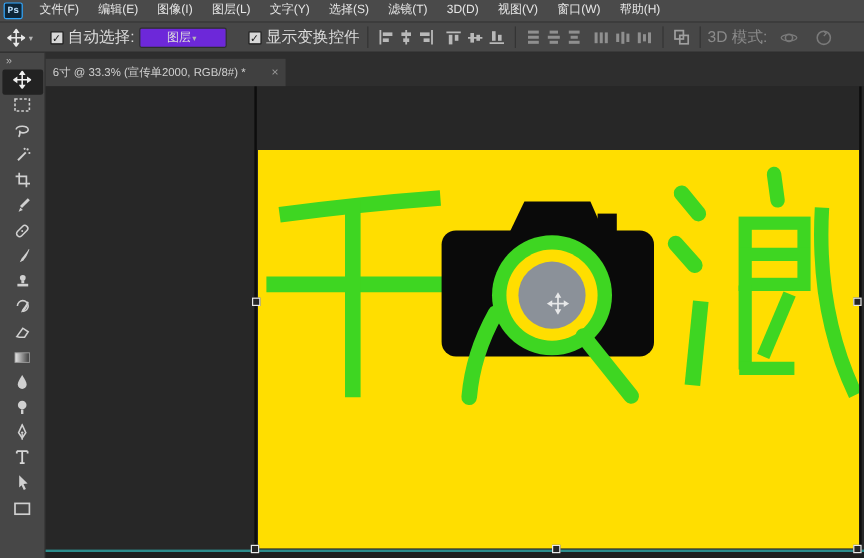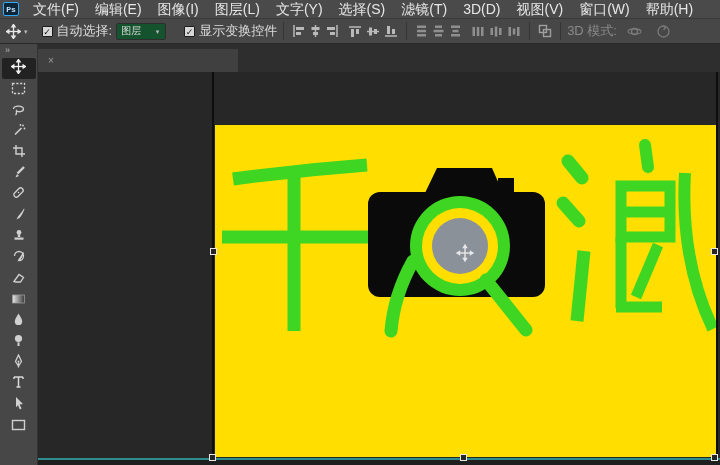--- a/index.html
+++ b/index.html
@@ -7,38 +7,38 @@
               font-family:"Liberation Sans","DejaVu Sans",sans-serif; }
   .app { position:relative; width:720px; height:465px; }
 
   
   .menubar { position:absolute; left:0; top:0; width:720px; height:18px;
              background:#4a4a4a; display:flex; align-items:center; }
   .ps-logo { width:16px; height:14px; margin:0 6px 0 3px; background:#0d2638;
              border:1px solid #31a8ff; border-radius:2px; color:#bfe3ff;
              font-size:8px; font-weight:bold; display:flex; align-items:center;
              justify-content:center;font-family:Liberation Mono, monospace; }
-  .menu-item { color:#e6e6e6; font-size:14px; padding:0 8px; line-height:18px;
+  .menu-item { color:#e6e6e6; font-size:10px; padding:0 8px; line-height:18px;
                white-space:nowrap; }
 
   
   .optionsbar { position:absolute; left:0; top:18px; width:720px; height:26px;
                 background:#474747; border-top:1px solid #3a3a3a;
                 border-bottom:1px solid #2a2a2a; display:flex; align-items:center;
                 overflow:hidden; }
   .opt-caret { color:#b5b5b5; font-size:7px; margin:2px 2px 0 1px; }
   .opt-sep { width:1px; height:18px; background:#343434; margin:0 6px; }
   .checkbox { width:11px; height:11px; background:#d8d8d8; border:1px solid #1d1d1d;
               border-radius:1px; color:#161616; font-size:9px; line-height:10px;
               text-align:center; margin:0 4px; }
   .opt-label { color:#dcdcdc; font-size:13px; white-space:nowrap; }
   .opt-label.dim { color:#8a8a8a; }
-  .dropdown { height:17px; min-width:50px; background:#14532d; border:1px solid #2e2e2e;
+  .dropdown { height:17px; min-width:50px; background:#6d28d9; border:1px solid #2e2e2e;
               border-radius:2px; margin:0 6px 0 4px; display:flex; align-items:center;
-              padding:0 4px; }
+              padding:0 22px; }
   .dropdown .dd-value { color:#dedede; font-size:10px; flex:1; }
   .icon-btn { margin:0 2px; display:flex; align-items:center; }
   svg.oicon { display:block; }
 
   
   .main { position:absolute; left:0; top:44px; width:720px; bottom:0; }
   .toolcol { position:absolute; left:0; top:0; width:38px; bottom:0;
              background:#474747; border-right:1px solid #333;
              display:flex; flex-direction:column; align-items:center; }
   .tool-expand { color:#b5b5b5; font-size:9px; height:14px; line-height:12px;
@@ -372,20 +372,21 @@
         <span>
         <svg width="15" height="12" viewBox="0 0 15 12">
               <rect x="1.5" y="1.5" width="12" height="9" fill="none" stroke="#d0d0d0" stroke-width="1.4"></rect>
             </svg></span>
       </div>
     </div>
 
     <div class="rightside">
       <div class="tabstrip">
         <div class="doc-tab">
+          <span class="tab-title">6寸 @ 33.3% (宣传单2000, RGB/8#) *</span>
           <span class="tab-close">×</span>
         </div>
       </div>
 
       <div class="canvas">
 
         <div class="document">
           <svg width="501" height="332" viewBox="0 0 501 332">
 
             <g stroke="#3ed622" fill="none" aria-label="千">

